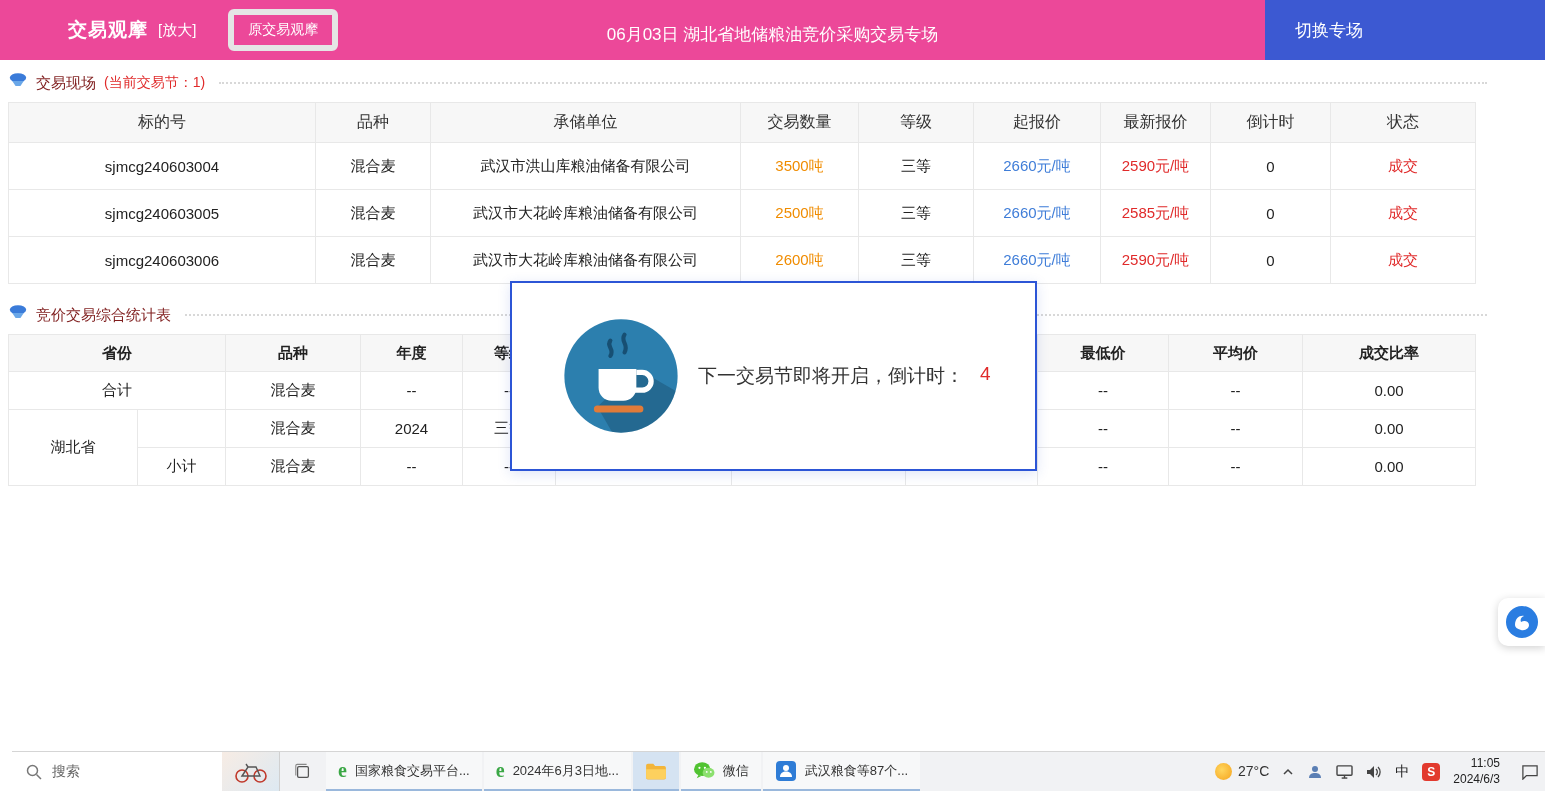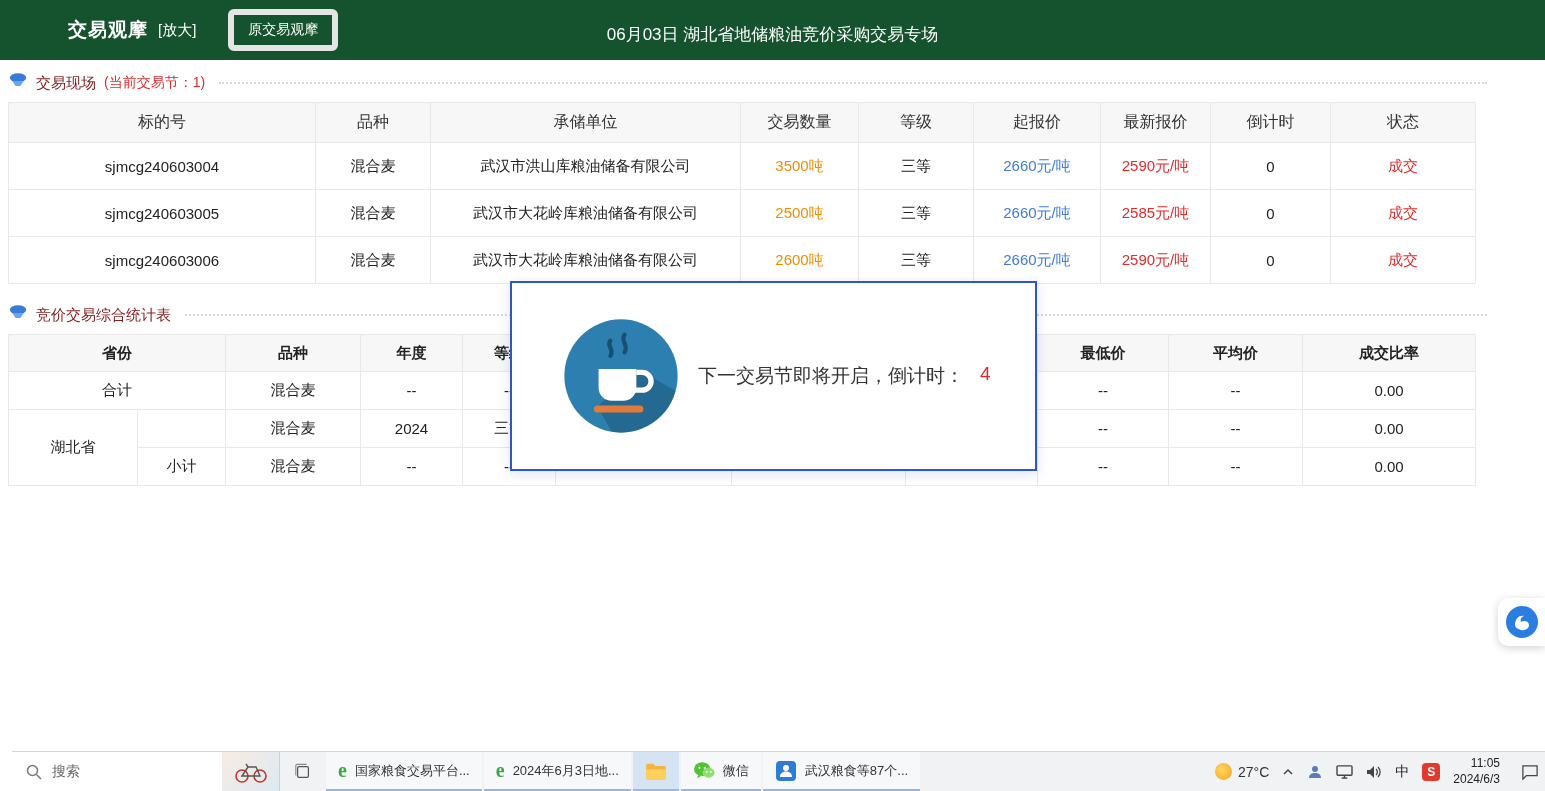--- a/index.html
+++ b/index.html
@@ -2,21 +2,21 @@
 <html><head>
 <meta charset="utf-8">
 <style>
   * { margin:0; padding:0; box-sizing:border-box; }
   html,body { width:1545px; height:791px; }
   body {
     position:relative; overflow:hidden; background:#fff;
     font-family:"Liberation Sans","DejaVu Sans",sans-serif; color:#222;
   }
   
-  .topbar { position:relative; height:60px; background:#14532d; color:#fff; display:flex; align-items:center;gap:8px; }
+  .topbar { position:relative; height:60px; background:#ec4899; color:#fff; display:flex; align-items:center;gap:8px; }
   .topbar-left { display:flex; align-items:center; padding-left:68px; gap:10px; z-index:2; }
   .brand { font-size:19px; font-weight:bold; letter-spacing:1px; }
   .zoom-link { font-size:15px; cursor:pointer; }
   .orig-btn { margin-left:22px; background:transparent; border:6px solid #e5e5e5; color:#fff;
     border-radius:6px; padding:6px 14px; font-size:14px; cursor:pointer; font-family:inherit; }
   .center-title { position:absolute; left:0; right:0; top:0; height:68px; display:flex;
     align-items:center; justify-content:center; font-size:17px; pointer-events:none; z-index:1; }
   .switch-btn { margin-left:auto; width:280px; height:60px; background:#3c59d2; display:flex;
     align-items:center; padding-left:30px; font-size:17px; cursor:pointer; z-index:2; }
   
@@ -55,40 +55,41 @@
   .search-label { color:#666; font-size:14px; margin-left:10px; flex:1; text-align:left; }
   .search-img { width:57px; height:39px; background:linear-gradient(135deg,#f7ece4,#dde9f2);
     display:flex; align-items:center; justify-content:center; }
   .taskview { width:46px; display:flex; align-items:center; justify-content:center; cursor:pointer; }
   .apps { display:flex; align-items:stretch; }
   .app { display:flex; align-items:center; gap:8px; padding:0 12px; margin-right:2px;
     border-bottom:2px solid #9ab8dc; background:rgba(255,255,255,.45); cursor:pointer; }
   .app.active { background:#d5e3f2; }
   .app .label { font-size:13px; color:#333; white-space:nowrap; max-width:118px; overflow:hidden; }
   .tray { margin-left:auto; display:flex; align-items:center; gap:13px; padding-right:10px; }
-  .weather { display:flex; align-items:center; gap:6px; font-size:14px; color:#333; cursor:pointer; }
+  .weather { display:flex; align-items:flex-start; gap:6px; font-size:14px; color:#333; cursor:pointer; }
   .sun { width:17px; height:17px; border-radius:50%;
     background:radial-gradient(circle at 40% 40%, #ffd65e, #f5a31d); }
   .tray-ic { display:flex; align-items:center; justify-content:center; cursor:pointer; }
   .ime { font-size:14px; color:#222; cursor:pointer; }
   .sogou { width:18px; height:18px; background:#e23a2e; color:#fff; border-radius:4px; font-size:12px;
     font-weight:bold; display:flex; align-items:center; justify-content:center; cursor:pointer; }
   .clock { text-align:right; font-size:12px; color:#222; line-height:1.3; cursor:pointer; }
   .notify { width:34px; display:flex; align-items:center; justify-content:center; cursor:pointer; }
 </style>
 </head>
 <body>
 
 <div class="topbar">
   <div class="topbar-left">
     <span class="brand">交易观摩</span>
     <span class="zoom-link">[放大]</span>
     <button class="orig-btn">原交易观摩</button>
   </div>
   <div class="center-title">06月03日 湖北省地储粮油竞价采购交易专场</div>
+  <div class="switch-btn">切换专场</div>
 </div>
 
 <div class="section-hd">
   <span>
     <svg width="20" height="18" viewBox="0 0 24 22">
         <ellipse cx="12" cy="7" rx="10" ry="5.5" fill="#3a7bd9"></ellipse>
         <path d="M5 11 L19 11 L15 17 L9 17 Z" fill="#6aa7e8"></path>
       </svg>
   </span>
   <span class="section-title">交易现场</span>

